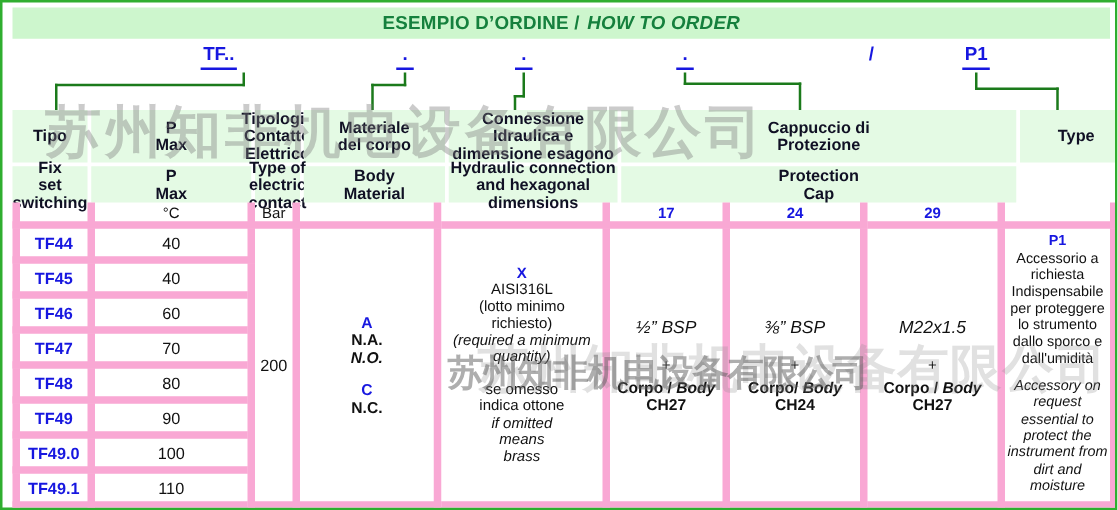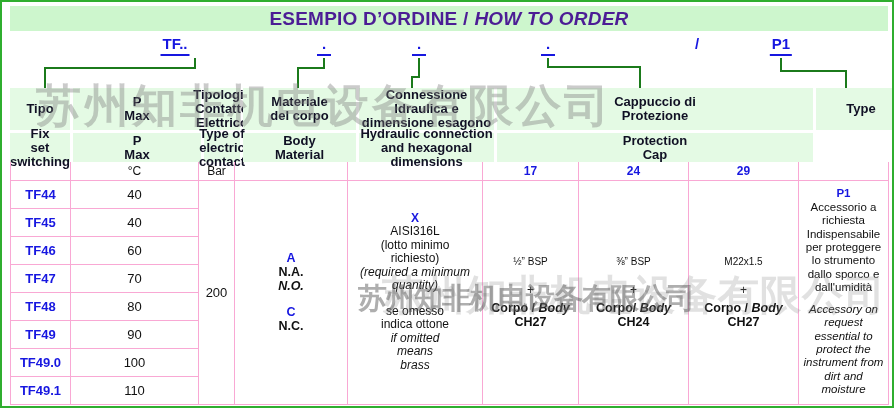--- a/index.html
+++ b/index.html
@@ -8,21 +8,21 @@
 
   .stage {
     position:relative; width:894px; height:408px;
     background:#fff; border:2px solid #2fae2f; overflow:hidden;
   }
 
   
   .title-bar {
     position:absolute; left:8px; top:4px; width:878px; height:25px;
     background:#cdf6cd; display:flex; align-items:center; justify-content:center;
-    font-size:19px; font-weight:bold; letter-spacing:.2px; color:#4c1d95;
+    font-size:15px; font-weight:bold; letter-spacing:.2px; color:#15803d;
   }
   .title-bar .en { font-style:italic; margin-left:6px; }
   .title-bar .it { margin-right:0; }
 
   
   .code-part {
     position:absolute; top:33px; transform:translateX(-50%);
     color:#1717e0; font-weight:bold; font-size:15px; text-align:center;
   }
   .u { border-bottom:2px solid #1717e0; padding:0 2px 2px 2px; display:inline-block; }
@@ -44,37 +44,37 @@
   }
   .hcell.it { font-weight:bold; }
   .hcell.en { font-weight:bold; }
 
   
   table.data {
     position:absolute; left:8px; top:160px; width:878px;
     border-collapse:collapse; table-layout:fixed;
   }
   table.data td {
-    border:1px solid #f9a8d4; text-align:center; vertical-align:middle;
+    border:6px solid #f9a8d4; text-align:center; vertical-align:middle;
     font-size:13px; padding:0; overflow:hidden;
   }
   tr.units td { height:18px; font-size:12px; border-top:none; }
   tr.datarow td { height:28px; }
   td.code { color:#1717e0; font-weight:bold; font-size:13.5px; }
   .hex { color:#1717e0; font-weight:bold; }
   .blue { color:#1717e0; font-weight:bold; }
   .pre { white-space:pre-line; }
   .it-s { font-style:italic; }
   .sb { font-weight:600; }
 
   .bigcell-inner { display:flex; flex-direction:column; align-items:center; justify-content:center; height:100%; }
   .contact-block { font-size:12.5px; line-height:14px; }
   .material-block { font-size:12px; line-height:13.5px; }
   .cap-block { font-size:11.5px; line-height:13.4px; }
-  .conn-size { font-size:10px; }
+  .conn-size { font-size:14px;font-style:italic; }
   .conn-plus { font-size:12px; margin-top:16px; margin-bottom:4px; }
   .conn-corpo { font-size:12.5px; font-weight:600; line-height:14px; }
   .spacer8 { height:8px; } .spacer12 { height:12px; }
 
   
   .wm {
     position:absolute; pointer-events:none; white-space:nowrap;
     font-family:"DejaVu Sans",sans-serif; z-index:10; font-weight:bold;
   }
   .wm1 { left:34px; top:74px;  font-size:45px; letter-spacing:3px;  color:rgba(125,125,125,.40); }

